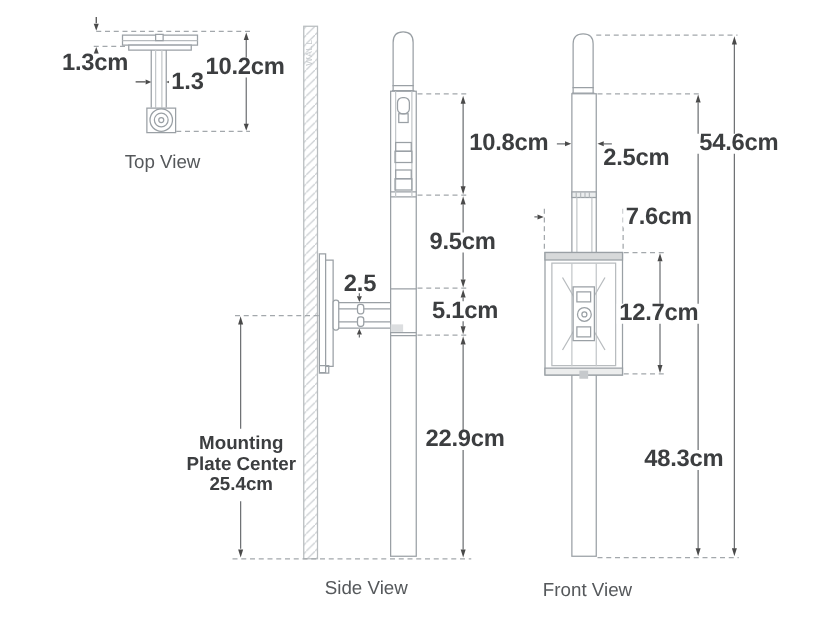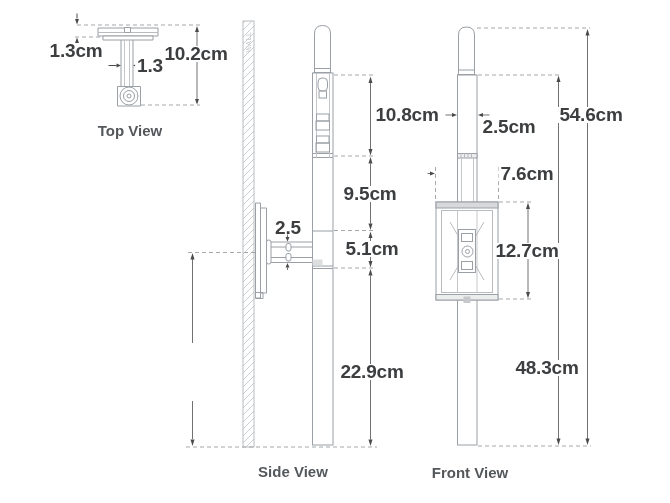--- a/index.html
+++ b/index.html
@@ -9,21 +9,21 @@
   }
   svg { position:absolute; left:0; top:0; }
   .lbl {
     position:absolute; transform:translate(-50%,-50%);
     font-size:19px; font-weight:600; color:#3c3e40;
     background:#fff; padding:0 2px; white-space:nowrap; letter-spacing:-0.2px;
     line-height:16px;
   }
   .title {
     position:absolute; transform:translate(-50%,-50%);
-    font-size:15px; font-weight:700; color:#55585b; white-space:nowrap;
+    font-size:15px; font-weight:400; color:#55585b; white-space:nowrap;
   }
   .wall-lbl {
     position:absolute; transform:translate(-50%,-50%) rotate(-90deg);
     font-size:7px; font-weight:400; color:#c6cacd; letter-spacing:0.6px;
   }
   .mounting {
     position:absolute; left:193px; top:372px; transform:translate(-50%,-50%);
     text-align:center; font-size:15px; font-weight:600; color:#3c3e40;
     line-height:16.5px; background:#fff; padding:0 3px; white-space:nowrap;
   }
@@ -153,21 +153,26 @@
   <div class="lbl" style="left:76px; top:51px;">1.3cm</div>
   <div class="lbl" style="left:150px; top:66px;">1.3</div>
   <div class="lbl" style="left:196px; top:54px;">10.2cm</div>
   <div class="title" style="left:130px; top:130px;">Top View</div>
 
   <div class="wall-lbl" style="left:248px; top:42px;">WALL</div>
   <div class="lbl" style="left:288px; top:228px; background:transparent;">2.5</div>
   <div class="lbl" style="left:371px; top:115px;margin-left:36px;">10.8cm</div>
   <div class="lbl" style="left:370px; top:194px;">9.5cm</div>
   <div class="lbl" style="left:372px; top:249px;">5.1cm</div>
-  <div class="lbl" style="left:372px; top:372px;">22.9cm</div>
+  <div class="lbl" style="left:372px; top:352px;">22.9cm</div>
+  <div class="mounting">
+    <div>Mounting</div>
+    <div>Plate Center</div>
+    <div>25.4cm</div>
+  </div>
   <div class="title" style="left:293px; top:471px;">Side View</div>
 
   <div class="lbl" style="left:509px; top:115px;margin-top:12px;">2.5cm</div>
   <div class="lbl" style="left:591px; top:115px;">54.6cm</div>
   <div class="lbl" style="left:527px; top:174px;">7.6cm</div>
   <div class="lbl" style="left:527px; top:251px;">12.7cm</div>
   <div class="lbl" style="left:547px; top:368px;text-align:right;">48.3cm</div>
   <div class="title" style="left:470px; top:472px;">Front View</div>
 
 </div>

